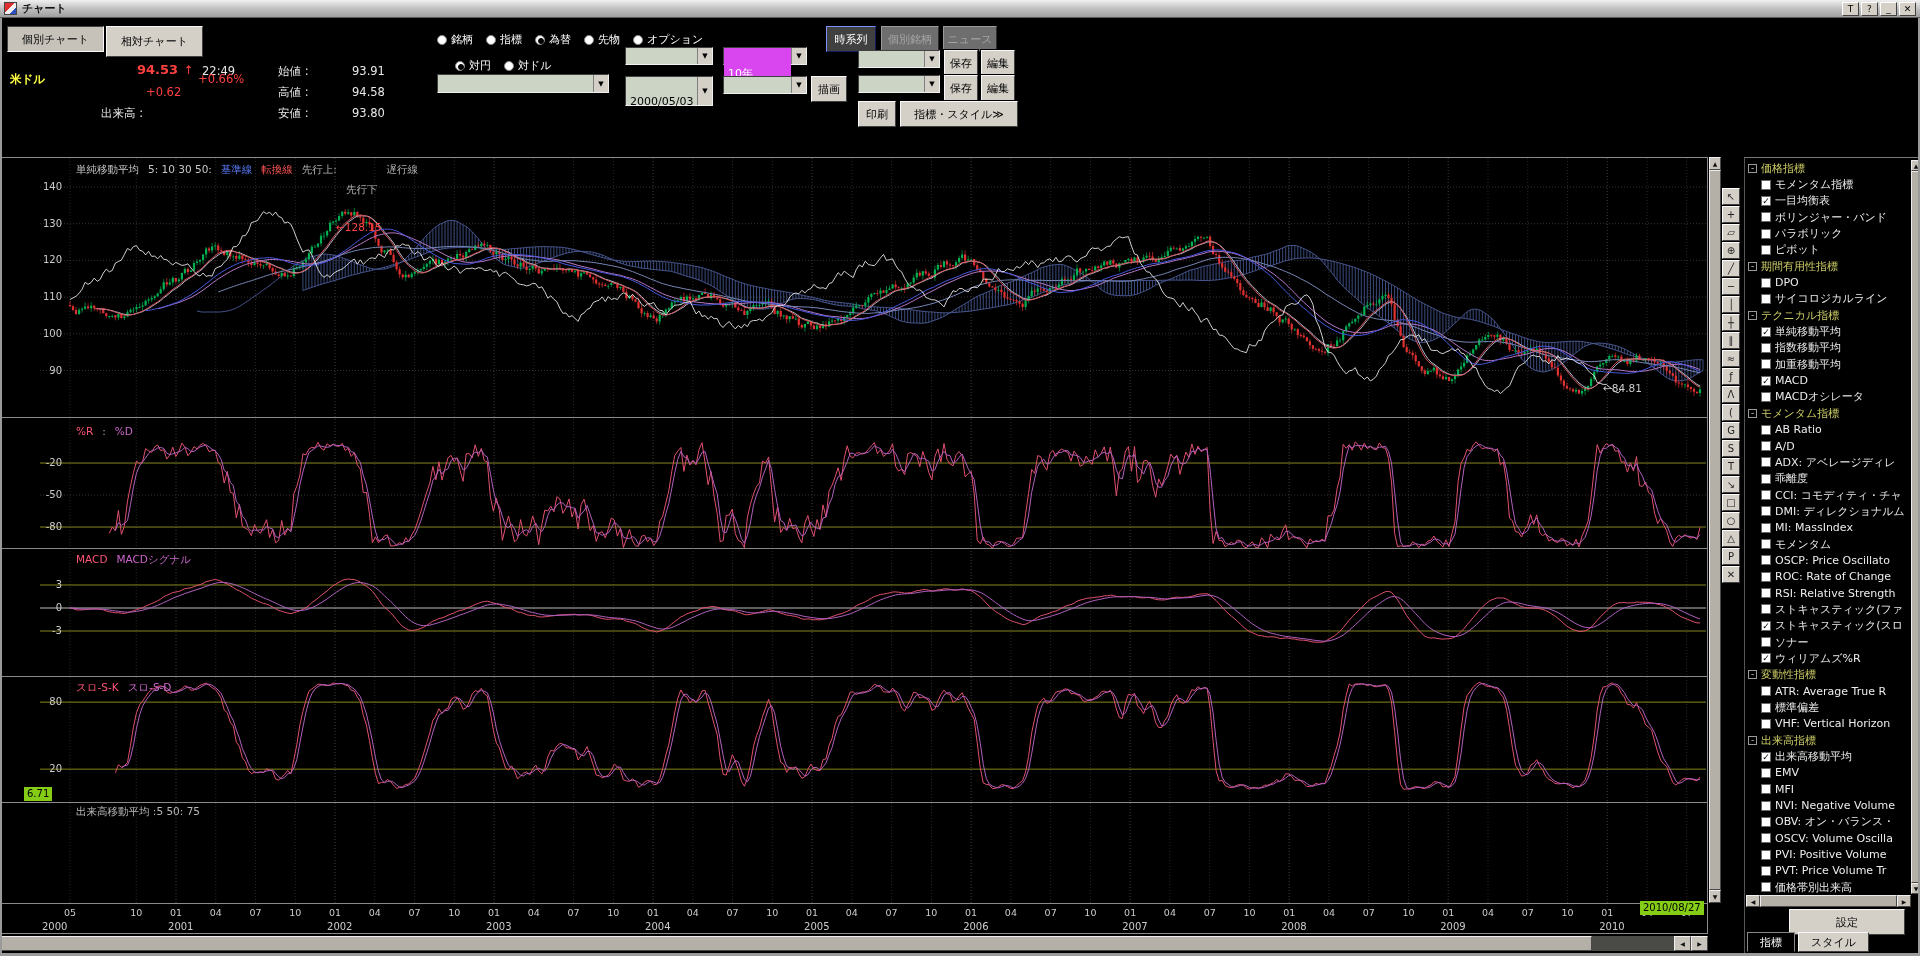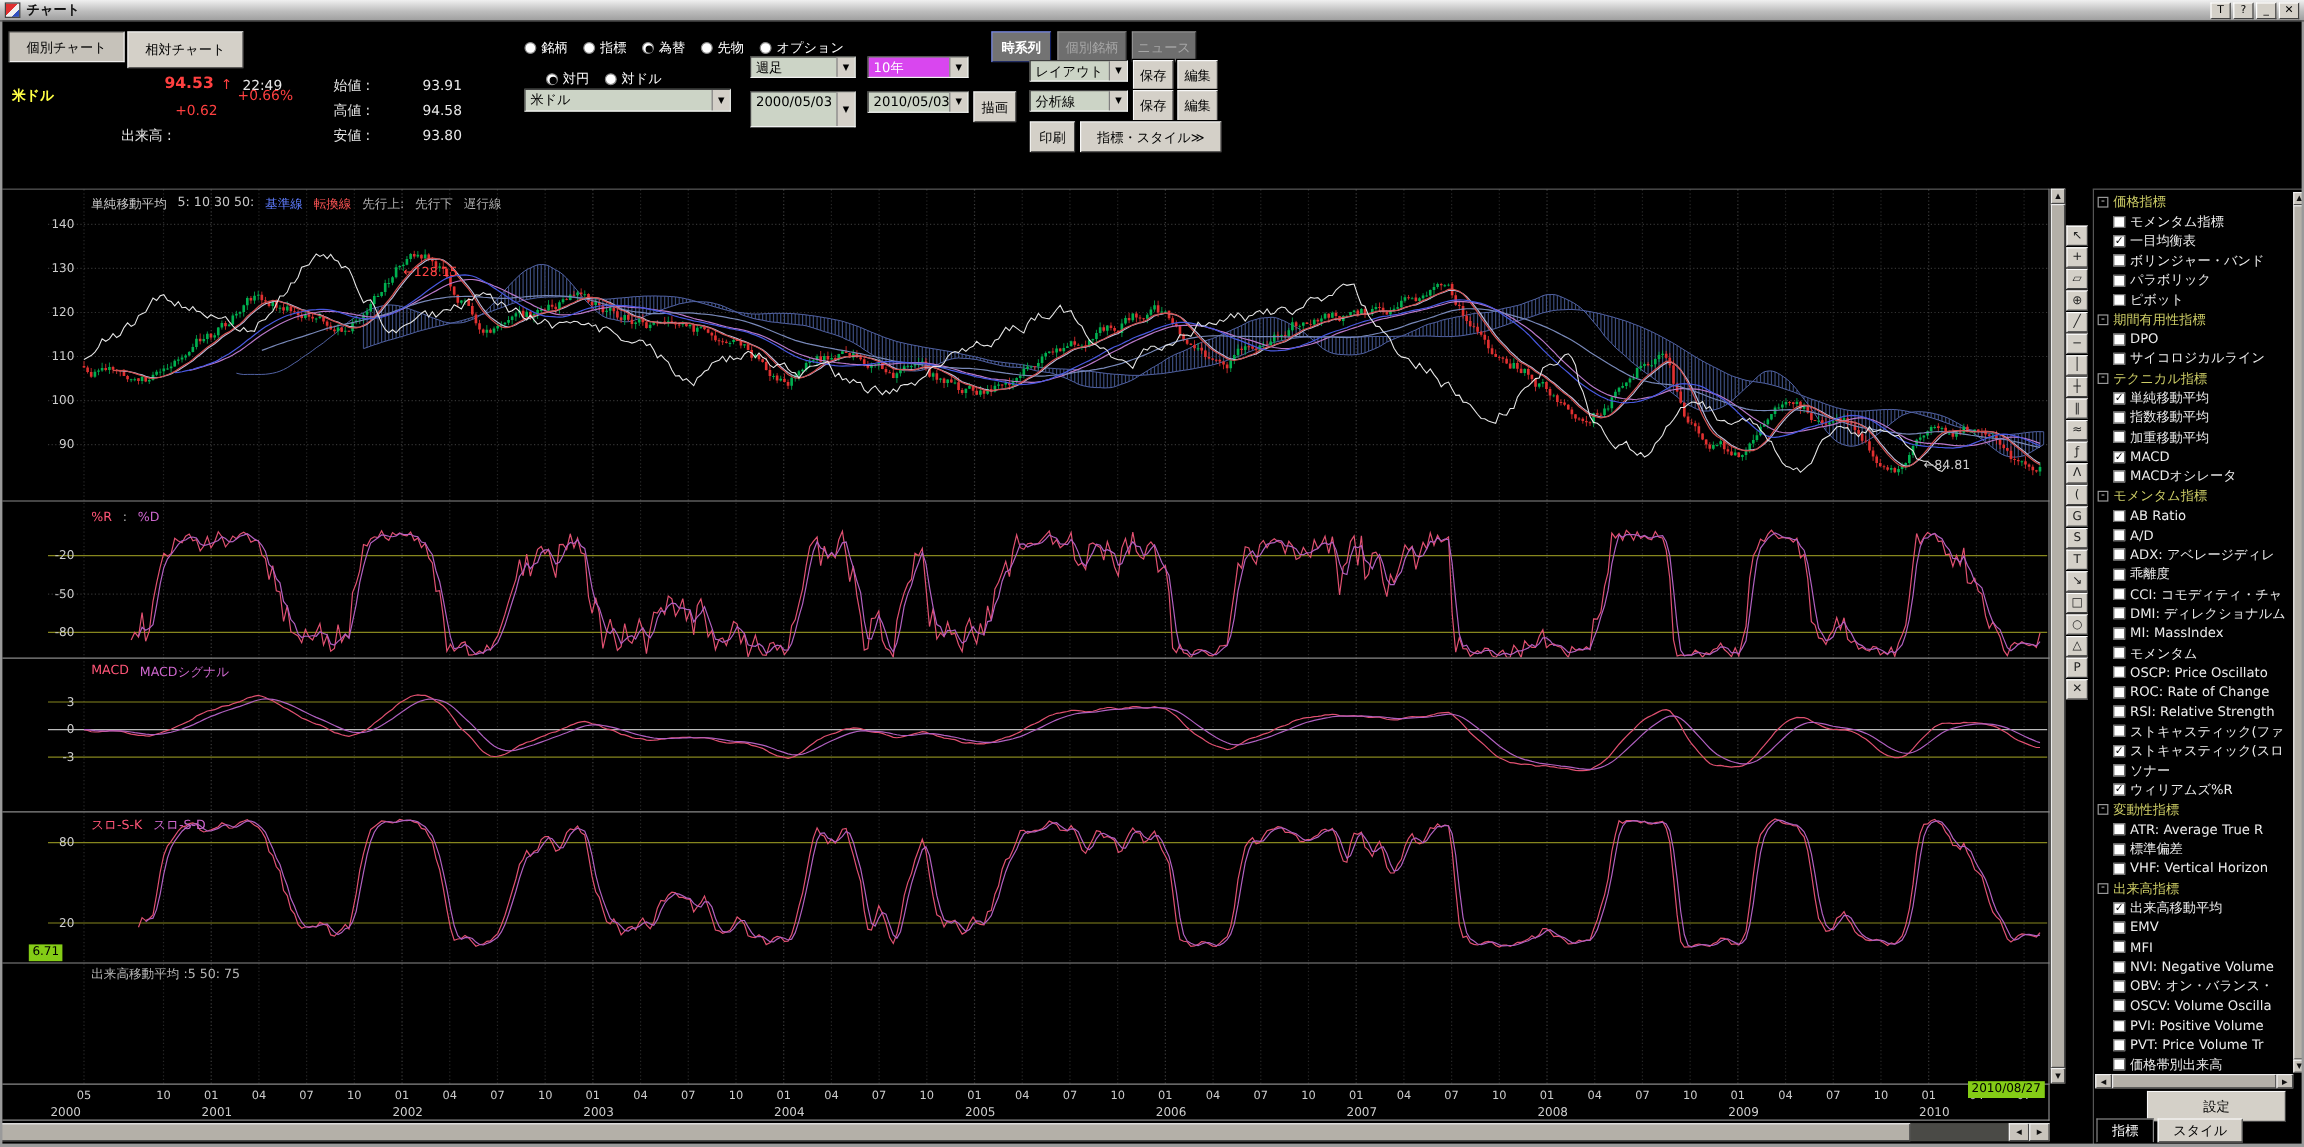--- a/index.html
+++ b/index.html
@@ -14,32 +14,32 @@
 .titlebar{position:absolute;left:0;top:0;width:100%;height:18px;background:linear-gradient(#f0f0f0,#bdbdbd 55%,#9f9f9f);display:flex;align-items:center;padding:0 4px;border-bottom:1px solid #5a5a5a;z-index:60}
 .app-icon{width:13px;height:13px;margin-right:5px;border:1px solid #444;background:linear-gradient(135deg,#e03030 0 45%,#f0f0f0 45% 70%,#3050c0 70%)}
 .title-text{font-size:11px;font-weight:bold;color:#101010}
 .win-controls{margin-left:auto;display:flex;gap:2px}
 .win-btn{width:17px;height:14px;font-size:9px;line-height:12px;text-align:center;background:#d4d0c8;border:1px solid;border-color:#fff #404040 #404040 #fff;color:#000}
 
 .toolbar{position:absolute;left:0;top:18px;width:100%;height:139px;background:#000;z-index:10}
 .toolbar>*{position:absolute}
 .btn3d{background:#d4d0c8;border:1px solid;border-color:#f8f8f8 #404040 #404040 #f8f8f8;outline:1px solid #000;font-size:11px;color:#000;display:flex;align-items:center;justify-content:center;white-space:nowrap;padding:12px 3px;font-family:inherit}
 .btn-pressed{border-color:#404040 #f8f8f8 #f8f8f8 #404040;background:#c6c2ba}
-.btn-blue{background:#737373;color:#fff;font-weight:bold;border-color:#7a90ff #101d60 #101d60 #7a90ff}
+.btn-blue{background:#404040;color:#fff;font-weight:normal;border-color:#7a90ff #101d60 #101d60 #7a90ff}
 .btn-disabled{background:#6e6e6e;color:#a6a6a6;border-color:#9a9a9a #2e2e2e #2e2e2e #9a9a9a}
 .q{font-size:11.5px;color:#e8e8e8;white-space:nowrap}
 .red{color:#ff4040}
 .yellow{color:#ffff44;font-weight:bold}
 .price{font-size:13px;font-weight:bold}
 .radio-row{display:flex;gap:13px;align-items:center;font-size:11px;color:#fff}
 .radio{display:flex;align-items:center;gap:4px}
 .rdot{width:10px;height:10px;border-radius:50%;background:#fff;border:1px solid #888;position:relative;flex:none}
 .rdot.on::after{content:"";position:absolute;left:2px;top:2px;width:4px;height:4px;border:1px solid #000;border-radius:50%;background:#000}
 .dd{display:flex;background:#ccd4c6;border:1px solid;border-color:#404040 #f0f0f0 #f0f0f0 #404040;font-size:11px;color:#000}
-.dd .val{flex:1;padding:1px 4px;overflow:hidden;white-space:nowrap}
+.dd .val{flex:1;padding:18px 4px;overflow:hidden;white-space:nowrap}
 .dd .val.sel{background:#d946ef;color:#fff}
 .dd .arr{width:15px;flex:none;background:#d4d0c8;border-left:1px solid #808080;display:flex;align-items:center;justify-content:center;font-size:7px;color:#000}
 
 #chart-svg{position:absolute;left:0;top:0;z-index:1}
 .legend{position:absolute;display:flex;gap:9px;font-size:10.5px;white-space:nowrap;z-index:5}
 .ann{position:absolute;font-size:10.5px;white-space:nowrap;z-index:5}
 .badge{position:absolute;background:#84cc16;color:#000;font-size:10px;padding:0 3px;line-height:14px;z-index:6}
 
 .sb{background:#3c3c3c;display:flex;position:absolute;z-index:7}
 .sb-btn{background:#c8c4bc;border:1px solid;border-color:#f0f0f0 #484848 #484848 #f0f0f0;color:#111;font-size:6px;display:flex;align-items:center;justify-content:center;flex:none}
@@ -344,21 +344,21 @@
     <line x1="2" y1="933.5" x2="1708" y2="933.5" stroke="#8a8a8a"></line>
     <line x1="1707.5" y1="157" x2="1707.5" y2="934" stroke="#8a8a8a"></line>
   </svg>
 
 <div class="legend" style="left:76px;top:163px" id="legend-main">
     <span style="color: rgb(200, 200, 200);">単純移動平均</span>
     <span style="color: rgb(200, 200, 200);">5: 10  30  50:</span>
     <span style="color: rgb(95, 125, 255);">基準線</span>
     <span style="color: rgb(255, 85, 85);">転換線</span>
     <span style="color: rgb(176, 176, 176);">先行上:</span>
-    <span style="color: rgb(176, 176, 176);">先行下</span>
+    <span style="color: rgb(176, 176, 176); margin-top: 20px;">先行下</span>
     <span style="color: rgb(176, 176, 176); text-align: right;">遅行線</span>
   </div>
 <div class="legend" style="left:76px;top:425px" id="legend-r">
     <span style="color: rgb(255, 85, 119);">%R</span>
     <span style="color: rgb(176, 176, 176);">:</span>
     <span style="color: rgb(204, 102, 204);">%D</span>
   </div>
 <div class="legend" style="left:76px;top:553px" id="legend-macd">
     <span style="color: rgb(255, 85, 119);">MACD</span>
     <span style="color: rgb(204, 102, 204);">MACDシグナル</span>

